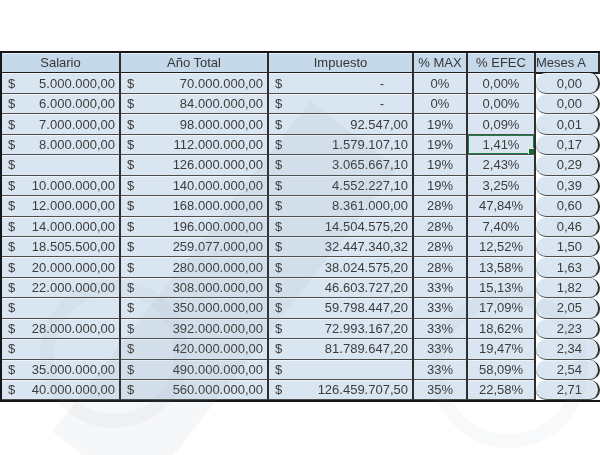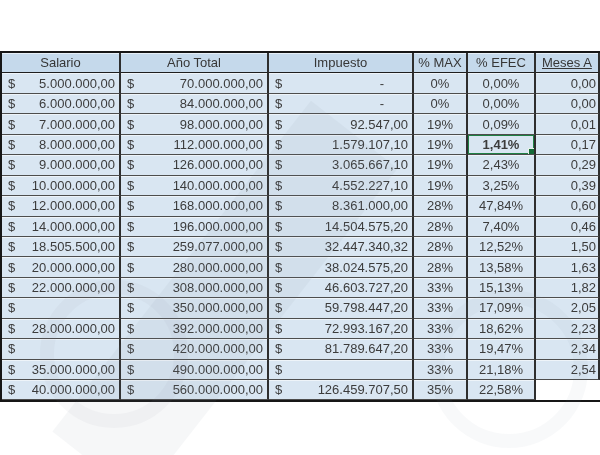--- a/index.html
+++ b/index.html
@@ -36,26 +36,26 @@
     overflow:hidden;
     white-space:nowrap;
   }
   .cell.header{
     height:21px;
     background:#c5d9eb;
     border-bottom:2.2px solid #1f1f1f;
     justify-content:center;
     color:#363636;
   }
-  .cell.header.left-align{justify-content:flex-start;padding-left:6px;text-decoration:underline;}
+  .cell.header.left-align{justify-content:flex-start;}
   .cell.money{justify-content:space-between;padding:0 4px 0 6px;}
   .cell.money .val.dash{margin-right:24px;}
   .cell.pct{justify-content:center;}
-  .cell.num{justify-content:flex-end;padding-right:2px;}
-  .cell.selected{z-index:3;font-weight:bold;}
+  .cell.num{justify-content:flex-end;padding-right:16px;border-radius:10px;}
+  .cell.selected{z-index:3;}
   .cell.selected::after{
     content:"";
     position:absolute;inset:-1px;
     border:2.2px solid #1f8044;
     pointer-events:none;
   }
   .fill-handle{
     position:absolute;right:-2px;bottom:-2px;
     width:6px;height:6px;background:#156b38;
     border:1px solid #e8f2e9;
@@ -149,21 +149,20 @@
       </div>
       <div class="cell money">
         <span class="cur">$</span>
         <span class="val">1.579.107,10</span>
       </div>
       <div class="cell pct">19%</div>
       <div class="cell pct selected">1,41%<div class="fill-handle"></div></div>
       <div class="cell num">0,17</div>
       <div class="cell money">
         <span class="cur">$</span>
-        <span class="val">9.000.000,00</span>
       </div>
       <div class="cell money">
         <span class="cur">$</span>
         <span class="val">126.000.000,00</span>
       </div>
       <div class="cell money">
         <span class="cur">$</span>
         <span class="val">3.065.667,10</span>
       </div>
       <div class="cell pct">19%</div>
@@ -307,36 +306,37 @@
         <span class="val">35.000.000,00</span>
       </div>
       <div class="cell money">
         <span class="cur">$</span>
         <span class="val">490.000.000,00</span>
       </div>
       <div class="cell money">
         <span class="cur">$</span>
       </div>
       <div class="cell pct">33%</div>
-      <div class="cell pct">21,18%</div>
+      <div class="cell pct">58,09%</div>
       <div class="cell num">2,54</div>
       <div class="cell money">
         <span class="cur">$</span>
         <span class="val">40.000.000,00</span>
       </div>
       <div class="cell money">
         <span class="cur">$</span>
         <span class="val">560.000.000,00</span>
       </div>
       <div class="cell money">
         <span class="cur">$</span>
         <span class="val">126.459.707,50</span>
       </div>
       <div class="cell pct">35%</div>
       <div class="cell pct">22,58%</div>
+      <div class="cell num">2,71</div>
     </div>
 </div>
 
 <div class="watermark">
   <div class="band"></div>
   <div class="ring1"></div>
   <div class="ring2"></div>
 </div>
 
 </body></html>

